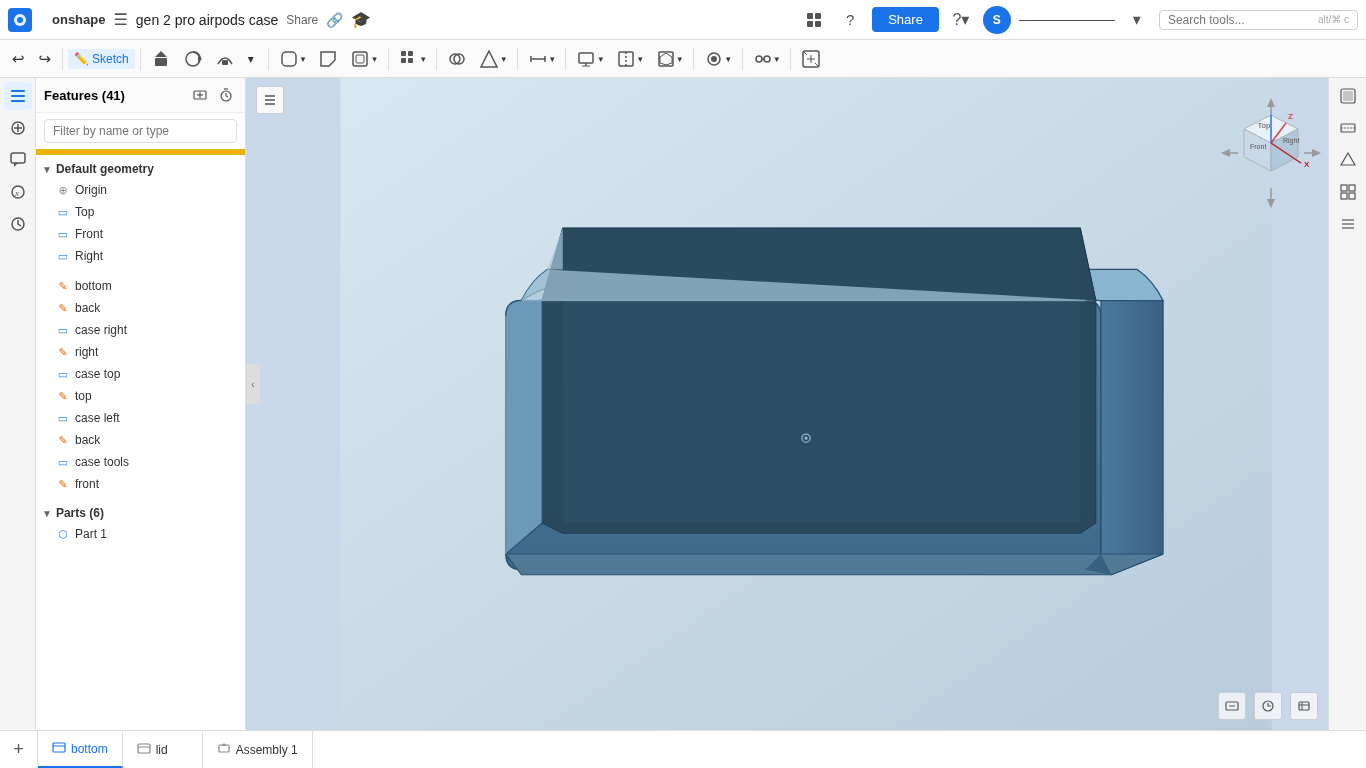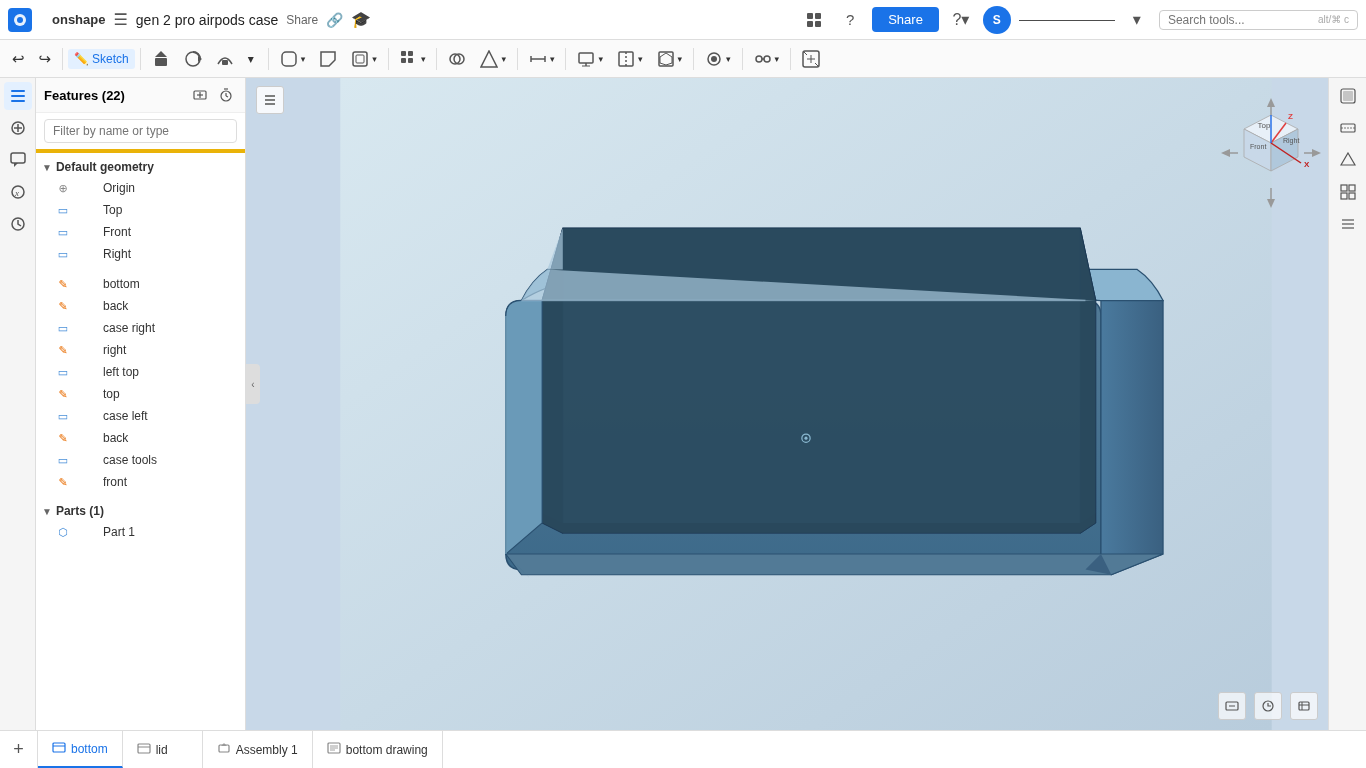--- a/index.html
+++ b/index.html
@@ -40,37 +40,37 @@
       background: #fff; border-right: 1px solid #ddd; overflow-y: auto; overflow-x: hidden;
     }
     #feature-header {
       display: flex; align-items: center; padding: 6px 8px; border-bottom: 1px solid #eee;
       background: #fafafa;
     }
     #feature-title { font-weight: 600; font-size: 13px; flex: 1; }
     #feature-actions { display: flex; gap: 4px; }
     .feat-action-btn { width: 22px; height: 22px; display: flex; align-items: center; justify-content: center; cursor: pointer; border-radius: 3px; color: #555; font-size: 12px; border: none; background: none; }
 
-    #filter-row { padding: 6px 8px; border-bottom: 4px solid #eab308; }
+    #filter-row { padding: 6px 8px; border-bottom: 6px solid #eab308; }
     #filter-input { width: 100%; border: 1px solid #ddd; border-radius: 4px; padding: 4px 8px; font-size: 12px; color: #555; outline: none; }
 
     .tree-section { padding: 4px 0; }
     .tree-section-header {
       display: flex; align-items: center; padding: 3px 6px; cursor: pointer; font-size: 12px; font-weight: 600; color: #333;
     }
     .tree-caret { font-size: 10px; margin-right: 4px; color: #666; }
 
     .tree-item {
       display: flex; align-items: center; padding: 2px 8px 2px 20px; cursor: pointer; font-size: 12px; color: #333; height: 22px;
     }
     .tree-item-icon { font-size: 11px; margin-right: 5px; color: #888; width: 14px; text-align: center; }
     .tree-item-sketch-icon { color: #e86c00; }
     .tree-item-plane-icon { color: #4a90d9; }
     .tree-item-origin-icon { color: #888; }
-    .tree-item-label { font-size: 12px; margin-left: 28px; }
+    .tree-item-label { font-size: 12px; }
 
     
     #main-area {
       position: absolute; top: 78px; left: 246px; right: 0; bottom: 38px;
       background: #c8d8e8; overflow: hidden;
     }
 
     
     #view-cube {
       position: absolute; top: 20px; right: 50px;
@@ -333,21 +333,21 @@
   <div class="side-icon" title="Version history">
     <svg width="16" height="16" viewBox="0 0 16 16">
         <circle cx="8" cy="8" r="6" fill="none" stroke="currentColor" stroke-width="1.5"></circle>
         <polyline points="8,4 8,8 11,10" fill="none" stroke="currentColor" stroke-width="1.5"></polyline>
       </svg>
   </div>
 </div>
 
 <div id="feature-panel">
   <div id="feature-header">
-    <span id="feature-title">Features (22)</span>
+    <span id="feature-title">Features (41)</span>
     <div id="feature-actions">
       <button class="feat-action-btn" title="Add">
         <svg width="14" height="14" viewBox="0 0 14 14">
             <rect x="1" y="3" width="12" height="8" rx="1" fill="none" stroke="#555" stroke-width="1.2"></rect>
             <line x1="4" y1="7" x2="10" y2="7" stroke="#555" stroke-width="1.2"></line>
             <line x1="7" y1="4" x2="7" y2="10" stroke="#555" stroke-width="1.2"></line>
           </svg>
       </button>
       <button class="feat-action-btn" title="Timer">
         <svg width="14" height="14" viewBox="0 0 14 14">
@@ -399,21 +399,21 @@
     <div class="tree-item">
       <span class="tree-item-icon tree-item-plane-icon">▭</span>
       <span class="tree-item-label">case right</span>
     </div>
     <div class="tree-item">
       <span class="tree-item-icon tree-item-sketch-icon">✎</span>
       <span class="tree-item-label">right</span>
     </div>
     <div class="tree-item">
       <span class="tree-item-icon tree-item-plane-icon">▭</span>
-      <span class="tree-item-label">left top</span>
+      <span class="tree-item-label">case top</span>
     </div>
     <div class="tree-item">
       <span class="tree-item-icon tree-item-sketch-icon">✎</span>
       <span class="tree-item-label">top</span>
     </div>
     <div class="tree-item">
       <span class="tree-item-icon tree-item-plane-icon">▭</span>
       <span class="tree-item-label">case left</span>
     </div>
     <div class="tree-item">
@@ -426,21 +426,21 @@
     </div>
     <div class="tree-item">
       <span class="tree-item-icon tree-item-sketch-icon">✎</span>
       <span class="tree-item-label">front</span>
     </div>
   </div>
 
   <div class="tree-section">
     <div class="tree-section-header">
       <span class="tree-caret">▼</span>
-      <span>Parts (1)</span>
+      <span>Parts (6)</span>
     </div>
     <div class="tree-item">
       <span class="tree-item-icon" style="color:#4a90d9;">⬡</span>
       <span class="tree-item-label">Part 1</span>
     </div>
   </div>
 </div>
 
 <div id="collapse-handle">‹</div>
 
@@ -627,24 +627,13 @@
   </div>
   <div class="tab-item">
     <span class="tab-icon">
       <svg width="14" height="12" viewBox="0 0 14 12">
           <rect x="2" y="3" width="10" height="7" rx="1" fill="none" stroke="currentColor" stroke-width="1.2"></rect>
           <polygon points="7,1 10,4 4,4" fill="currentColor" opacity="0.7"></polygon>
         </svg>
     </span>
     <span>Assembly 1</span>
   </div>
-  <div class="tab-item">
-    <span class="tab-icon">
-      <svg width="14" height="12" viewBox="0 0 14 12">
-          <rect x="1" y="1" width="12" height="10" rx="1" fill="none" stroke="currentColor" stroke-width="1.2"></rect>
-          <line x1="3" y1="4" x2="11" y2="4" stroke="currentColor" stroke-width="0.8"></line>
-          <line x1="3" y1="6" x2="11" y2="6" stroke="currentColor" stroke-width="0.8"></line>
-          <line x1="3" y1="8" x2="8" y2="8" stroke="currentColor" stroke-width="0.8"></line>
-        </svg>
-    </span>
-    <span>bottom drawing</span>
-  </div>
 </div>
 
 </body></html>

